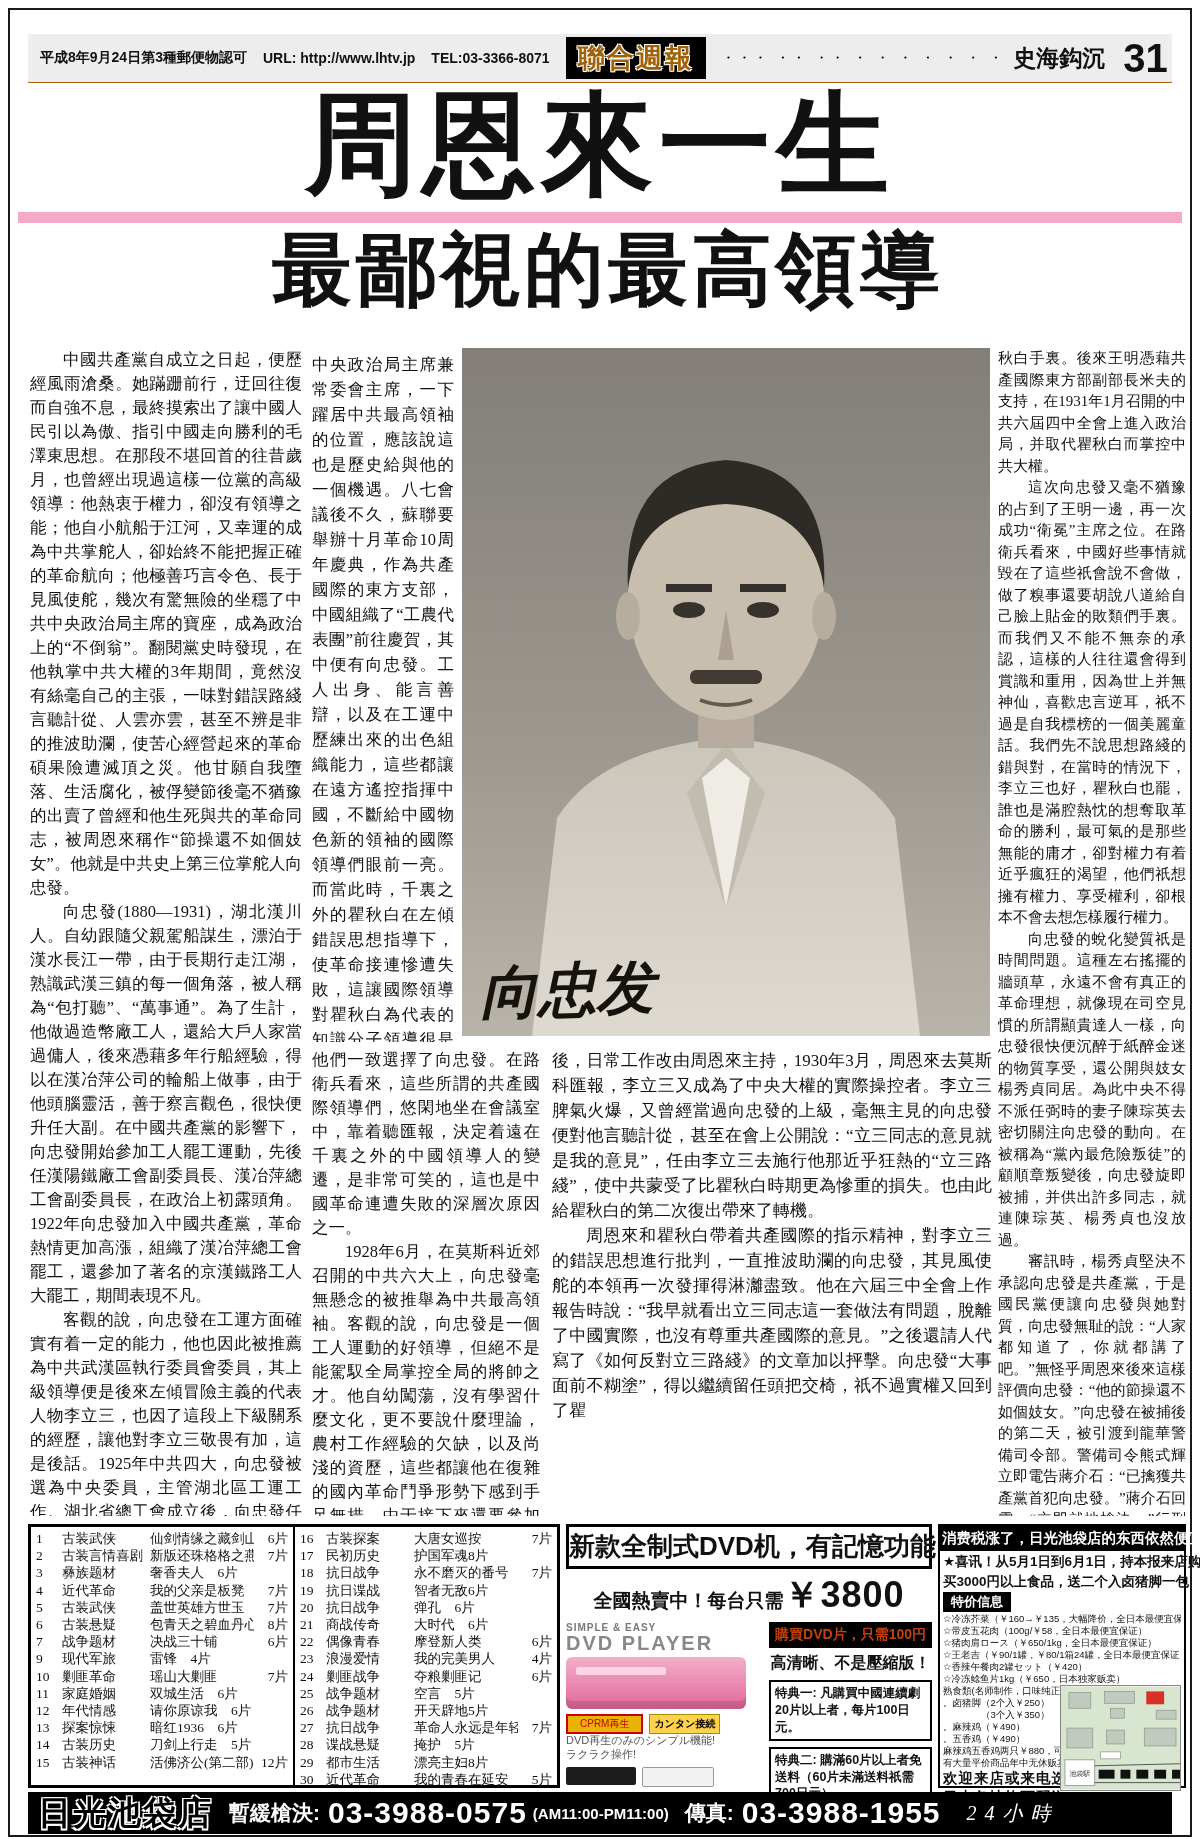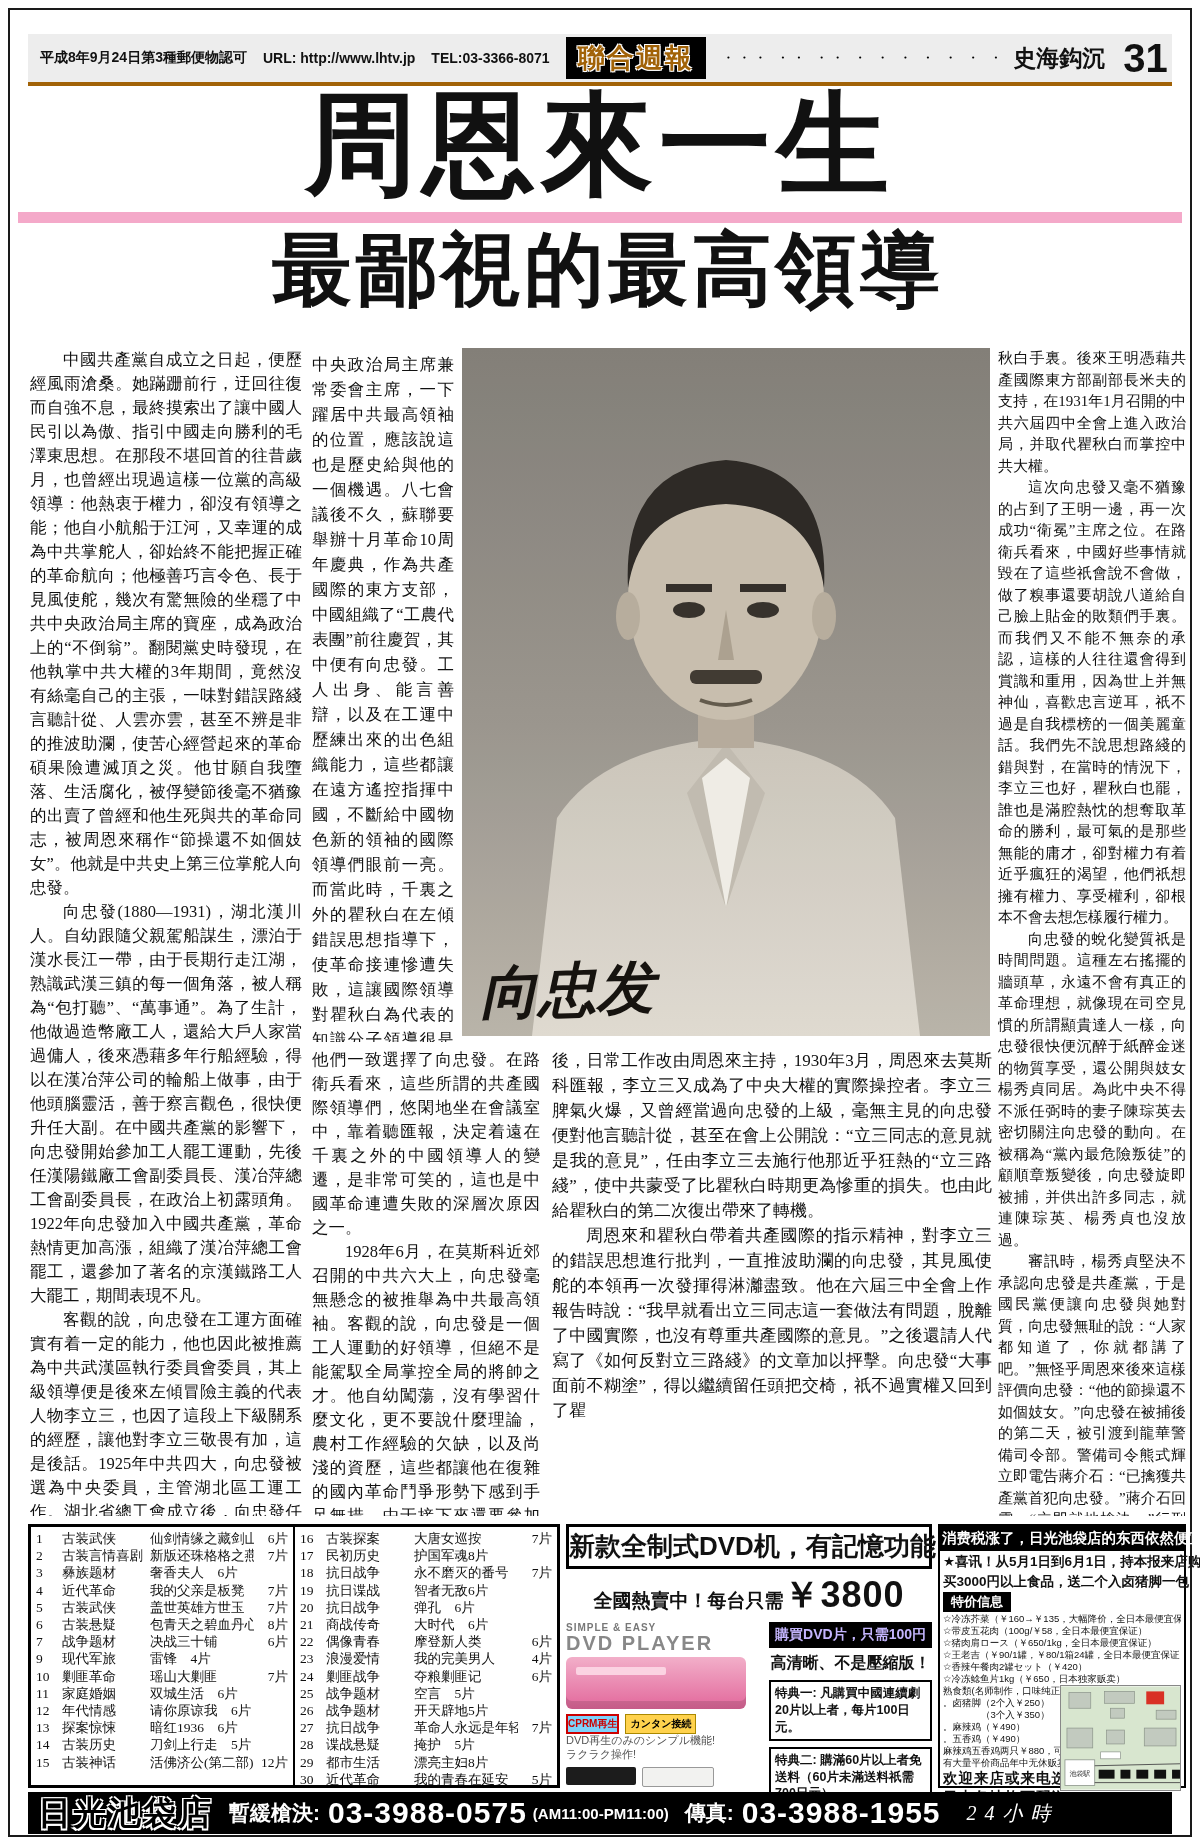--- a/index.html
+++ b/index.html
@@ -2,21 +2,21 @@
 <html><head>
 <meta charset="utf-8">
 <style>
   html,body{margin:0;padding:0;background:#fff;}
   .page{position:relative;width:1200px;height:1839px;background:#fff;overflow:hidden;
         font-family:"Liberation Serif","DejaVu Serif",serif;color:#111;}
   .frame{position:absolute;left:8px;top:8px;width:1180px;height:1825px;border:2px solid #1a1a1a;}
 
   
   .header{position:absolute;left:28px;top:34px;width:1144px;height:48px;background:#ededed;
-          border-bottom:4px solid #a16207;display:flex;align-items:center;
+          border-bottom:1px solid #a16207;display:flex;align-items:center;
           font-family:"Liberation Sans","DejaVu Sans",sans-serif;}
   .hdr-left{font-size:14px;font-weight:bold;padding-left:12px;white-space:nowrap;}
   .hdr-url{font-size:14px;font-weight:bold;margin-left:16px;white-space:nowrap;}
   .masthead{background:#000;color:#a16207;font-size:27px;font-weight:900;padding:3px 12px;margin:0 16px;
             white-space:nowrap;letter-spacing:2px;
             text-shadow:-1px -1px 0 #fff,1px -1px 0 #fff,-1px 1px 0 #fff,1px 1px 0 #fff;}
   .dots{font-size:13px;letter-spacing:3px;white-space:nowrap;color:#000;}
   .section{font-size:23px;font-weight:bold;margin-left:8px;white-space:nowrap;
            font-family:"Liberation Serif",serif;}
   .pagenum{font-size:40px;font-weight:900;margin-left:18px;margin-right:10px;}
@@ -63,30 +63,30 @@
   .dvd-ad-sub{font-size:19px;font-weight:900;text-align:center;margin-top:2px;white-space:nowrap;}
   .dvd-ad-sub .price{font-size:36px;font-weight:900;letter-spacing:1px;}
   .dvd-ad-body{display:flex;margin-top:2px;}
   .player-area{width:200px;position:relative;height:168px;}
   .player-brand{font-size:10px;color:#777;font-weight:bold;letter-spacing:1px;}
   .player-title{font-size:20px;color:#888;font-weight:bold;letter-spacing:2px;line-height:1;}
   .player-box{width:180px;height:52px;border-radius:6px;margin-top:4px;
               background:linear-gradient(#f2afc9,#e2679b);box-shadow:inset 0 -8px 0 rgba(0,0,0,.12);position:relative;}
   .player-box .tray{position:absolute;left:10px;top:10px;width:90px;height:8px;background:#fbd3e2;border-radius:2px;}
   .badges{display:flex;gap:6px;margin-top:5px;align-items:center;}
-  .badge1{font-size:10px;font-weight:bold;color:#c00;border:2px solid #c00;padding:1px 0;background:#7dd3fc;}
+  .badge1{font-size:10px;font-weight:normal;color:#c00;border:2px solid #c00;padding:1px 12px;background:#eab308;}
   .badge2{font-size:10px;font-weight:bold;color:#000;background:#ffd24d;padding:2px 4px;border:1px solid #a80;}
   .feat{font-size:11px;color:#555;line-height:1.25;}
   .mini-players{display:flex;gap:6px;margin-top:5px;}
   .mini{width:70px;height:18px;border-radius:2px;}
   .mini.black{background:#1c1c1c;}
   .mini.white{background:#f2f2f0;border:1px solid #999;}
   .colors-note{font-size:19px;font-weight:900;margin-top:6px;white-space:nowrap;}
   .dvd-ad-right{flex:1;margin-left:6px;}
-  .buy-banner{background:#000;color:#c4b5fd;font-size:14px;font-weight:900;text-align:center;padding:4px 6px;
+  .buy-banner{background:#000;color:#c2410c;font-size:14px;font-weight:900;text-align:center;padding:4px 6px;
               white-space:nowrap;}
   .quality{font-size:16px;font-weight:900;text-align:center;margin-top:5px;white-space:nowrap;}
   .tokuten{border:2.5px solid #000;font-size:12.5px;font-weight:bold;padding:3px 4px;margin-top:6px;line-height:1.35;}
   .dvd-note{font-size:12px;margin-top:6px;font-family:"Liberation Serif",serif;}
 
   
   .store-ad{position:absolute;left:938px;top:1524px;width:248px;height:264px;border:2.5px solid #000;
             box-sizing:border-box;font-family:"Liberation Sans","DejaVu Sans",sans-serif;background:#fff;}
   .store-banner{background:#000;color:#fff;font-size:14.5px;font-weight:900;padding:3px 2px;white-space:nowrap;
                 text-align:center;}

